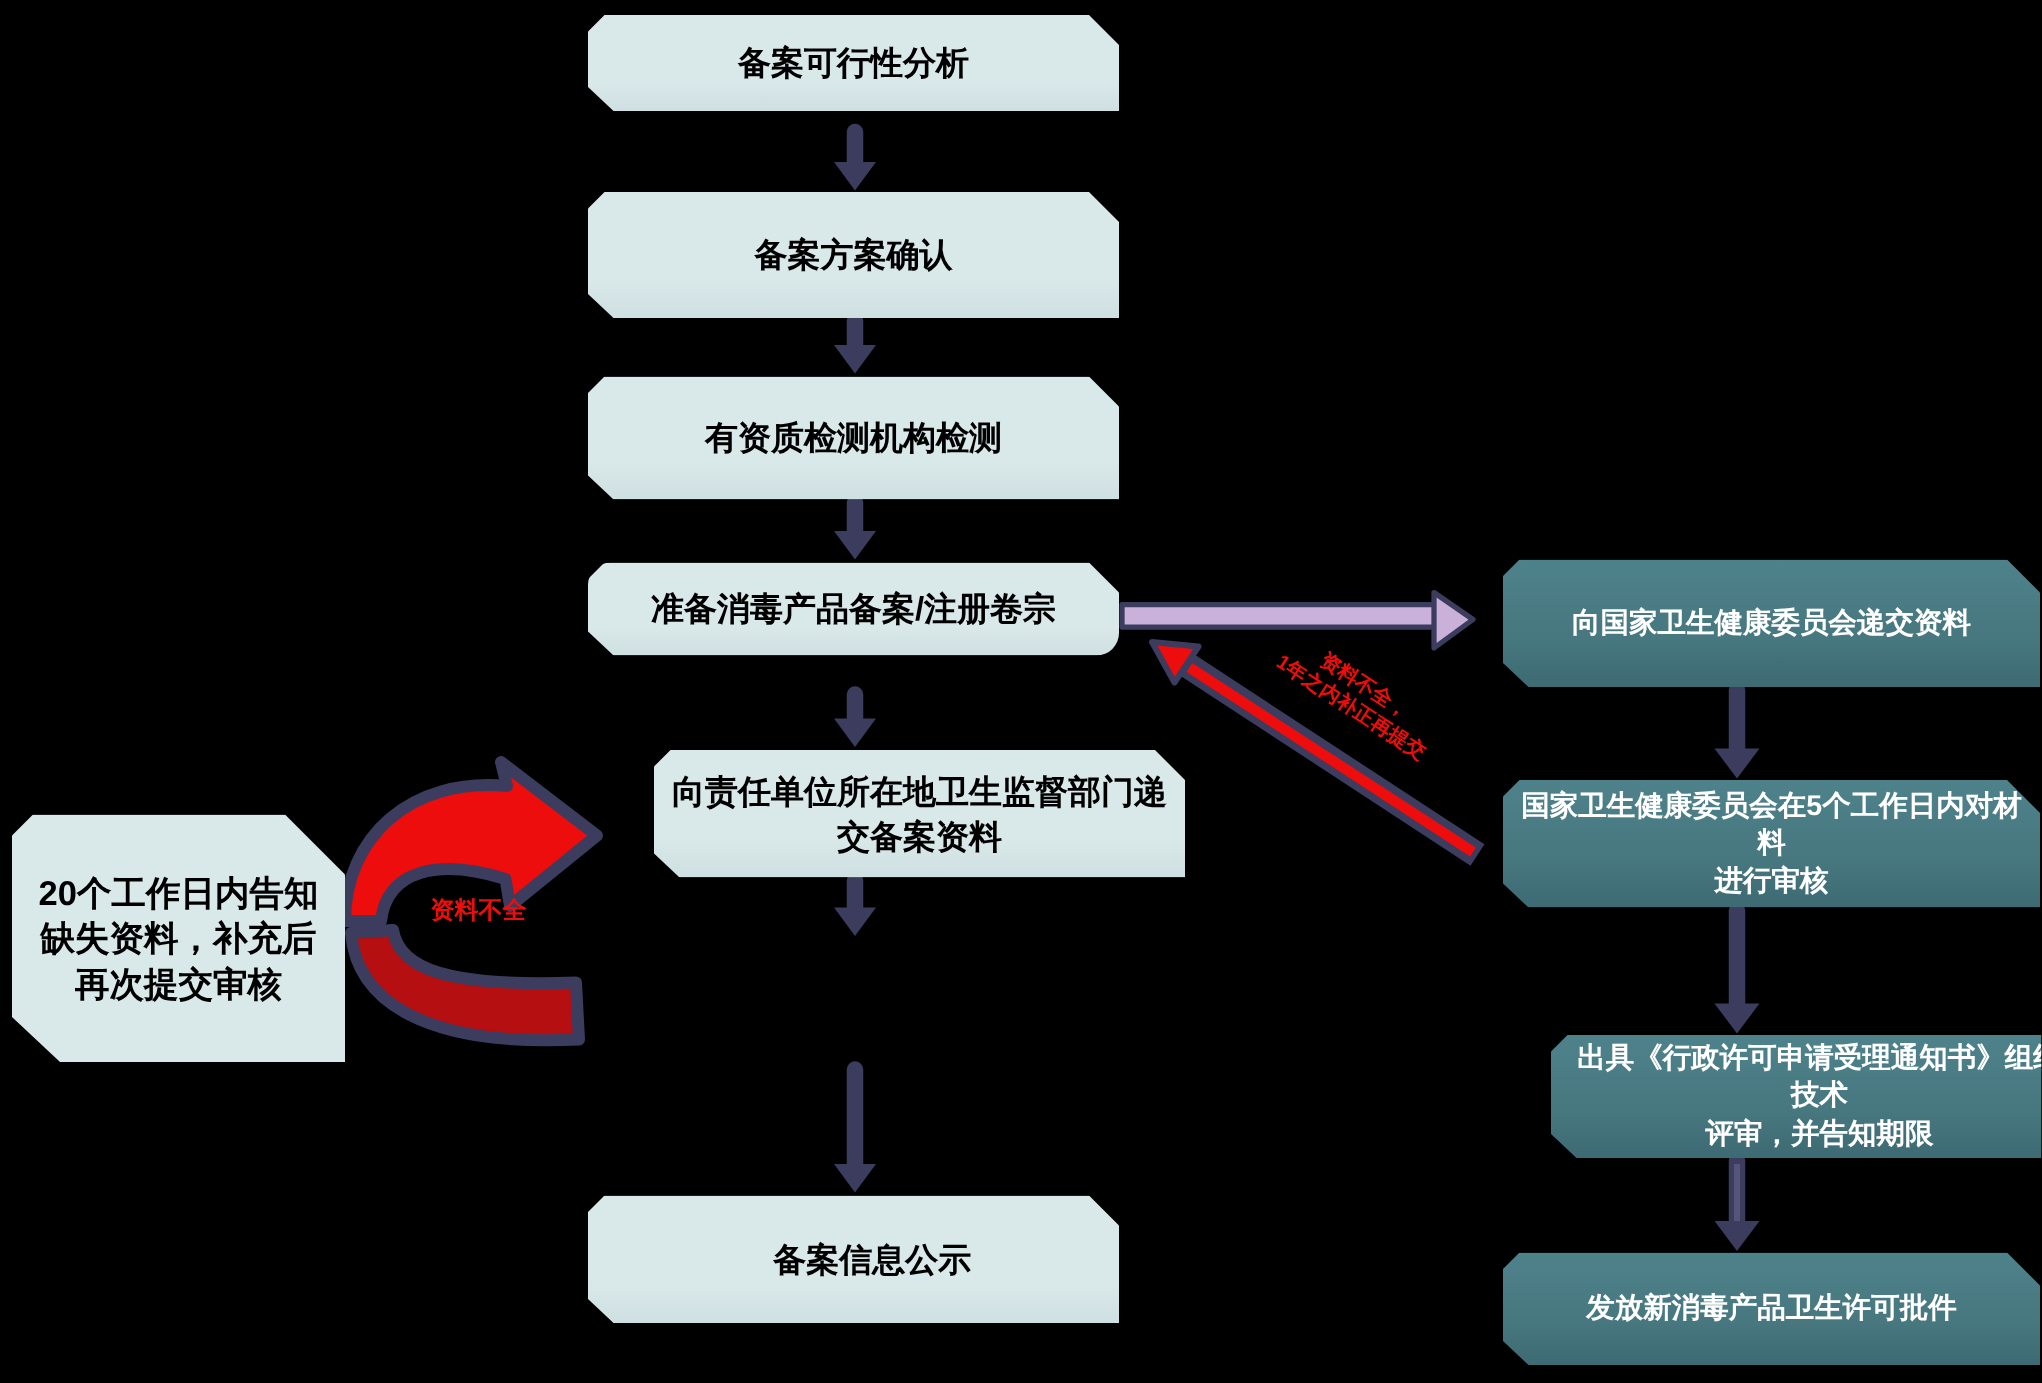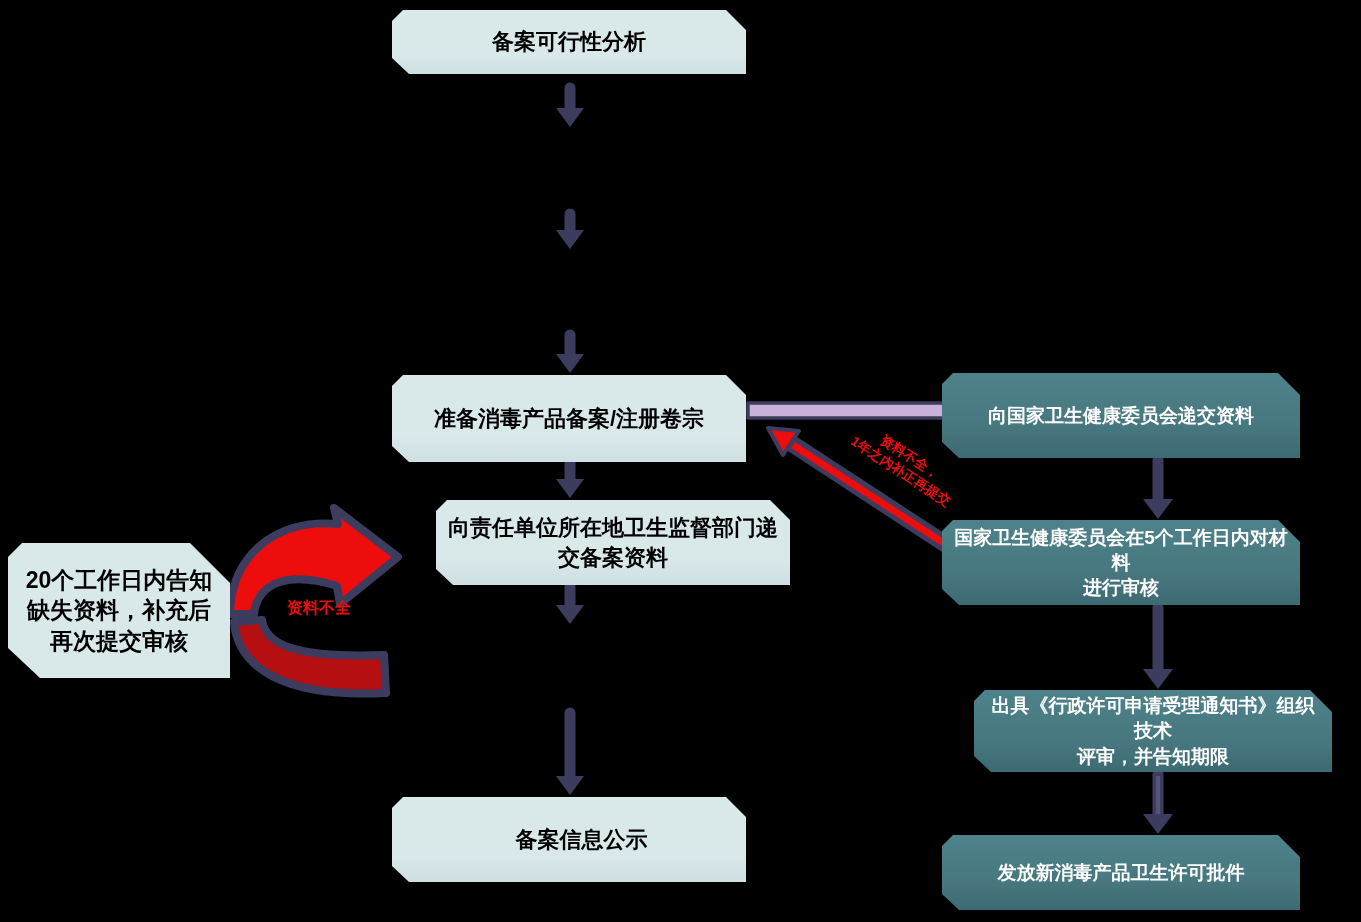--- a/index.html
+++ b/index.html
@@ -30,23 +30,23 @@
     background:linear-gradient(180deg,var(--light-box-fill) 0%,var(--light-box-fill) 70%,var(--light-box-fill-bottom) 100%);
     color:var(--text-dark);
     clip-path:polygon(11px 0%, calc(100% - 20px) 0%, 100% 20px, 100% 100%, 17px 100%, 0% calc(100% - 16px), 0% 11px);
   }
   .box-teal{
     background:linear-gradient(180deg,var(--teal-box-fill) 0%,#47777f 62%,var(--teal-box-fill-bottom) 100%);
     color:var(--text-light);
     clip-path:polygon(11px 0%, calc(100% - 22px) 0%, 100% 22px, 100% 100%, 17px 100%, 0% calc(100% - 16px), 0% 11px);
   }
   .main-col{left:392px;width:354px;font-size:22px;padding:4px 8px;}
-  .right-col{left:942px;width:358px;font-size:19px;padding:4px 10px;}
+  .right-col{left:1002px;width:358px;font-size:19px;padding:4px 10px;}
   .note-box{
-    left:8px;top:543px;width:222px;height:135px;font-size:23px;
+    left:8px;top:543px;width:222px;height:165px;font-size:23px;
     background:var(--light-box-fill);color:var(--text-dark);
     clip-path:polygon(14px 0%, calc(100% - 40px) 0%, 100% 40px, 100% 100%, 32px 100%, 0% calc(100% - 30px), 0% 14px);
   }
   #connectors{position:absolute;left:0;top:0;width:1361px;height:922px;}
   .varrow-line{stroke:var(--arrow-navy);stroke-width:11;stroke-linecap:round;fill:none;}
   .varrow-line-inner{stroke:var(--arrow-navy-inner);stroke-width:4;stroke-linecap:butt;fill:none;}
   .varrow-head{fill:var(--arrow-navy);}
   .harrow{fill:var(--horizontal-arrow-fill);stroke:var(--arrow-navy);stroke-width:3.5;stroke-linejoin:round;}
   .diag-outline{stroke:var(--arrow-navy);stroke-width:17;stroke-linecap:butt;fill:none;}
   .diag-core{stroke:var(--red-bright);stroke-width:7;stroke-linecap:butt;fill:none;}
@@ -120,21 +120,23 @@
       <polygon class="diag-head" points="768,428 799,431 783,455"></polygon>
     </g>
 
     <g>
       <path class="curve-lower" d="M 234,622 C 238,668 284,698 386,693 L 384,655 C 298,658 266,646 262,620 Z"></path>
       <path class="curve-upper" d="M 230,614 C 230,558 274,518 338,524 L 334,508 L 398,557 L 340,604 L 337,586 C 292,572 258,580 254,614 Z"></path>
     </g>
   </svg>
 
   <div class="box box-light main-col" style="top:10px;height:64px;">备案可行性分析</div>
-  <div class="box box-light main-col" style="top:375px;height:87px;">准备消毒产品备案/注册卷宗</div>
+  <div class="box box-light main-col" style="top:128px;height:84px;">备案方案确认</div>
+  <div class="box box-light main-col" style="top:251px;height:82px;">有资质检测机构检测</div>
+  <div class="box box-light main-col" style="top:375px;height:62px;border-radius:15px;">准备消毒产品备案/注册卷宗</div>
   <div class="box box-light main-col" style="top:500px;height:85px;margin-left:44px;">向责任单位所在地卫生监督部门递
 交备案资料</div>
   <div class="box box-light main-col" style="top:797px;height:85px;padding-left:33px;">备案信息公示</div>
 
   <div class="box box-teal right-col" style="top:373px;height:85px;">向国家卫生健康委员会递交资料</div>
   <div class="box box-teal right-col" style="top:520px;height:85px;">国家卫生健康委员会在5个工作日内对材料
 进行审核</div>
   <div class="box box-teal right-col" style="top:690px;height:82px;margin-left:32px;">出具《行政许可申请受理通知书》组织技术
 评审，并告知期限</div>
   <div class="box box-teal right-col" style="top:835px;height:75px;">发放新消毒产品卫生许可批件</div>

